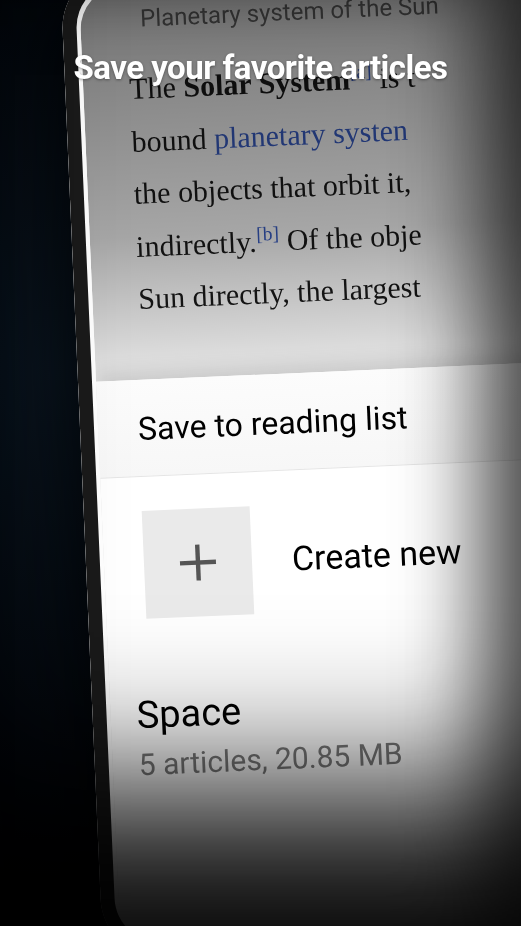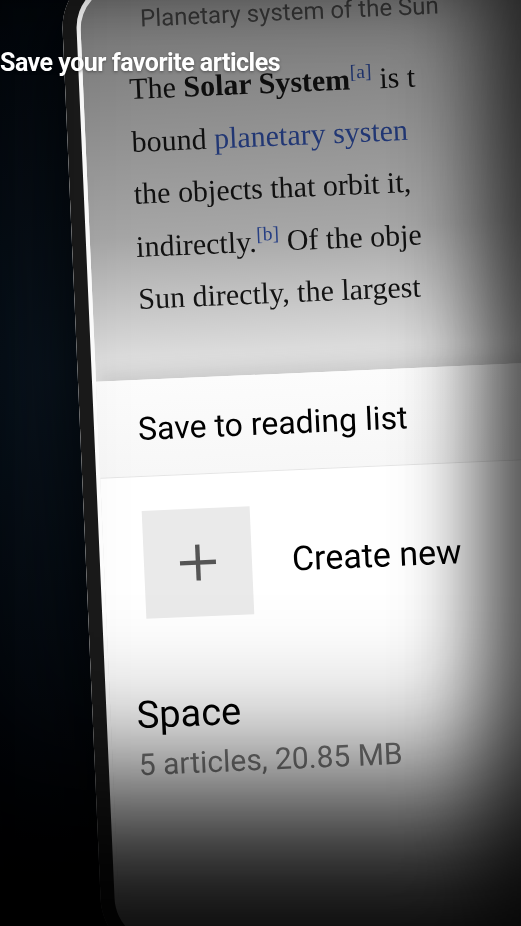--- a/index.html
+++ b/index.html
@@ -10,22 +10,23 @@
     width: 521px;
     height: 926px;
     background: radial-gradient(ellipse at 10% 40%, #0a1520 0%, #020408 60%, #000 100%);
   }
   
   .hero-text {
     position: absolute;
     top: 48px;
     left: 0;
     right: 0;
+    text-align: center;
     color: #fff;
-    font-size: 25px;
+    font-size: 33px;
     font-weight: 700;
     letter-spacing: -0.5px;
     z-index: 10;
     text-shadow: 0 1px 3px rgba(0,0,0,0.4);
   }
   
   .phone {
     position: absolute;
     left: 60px;
     top: -30px;

